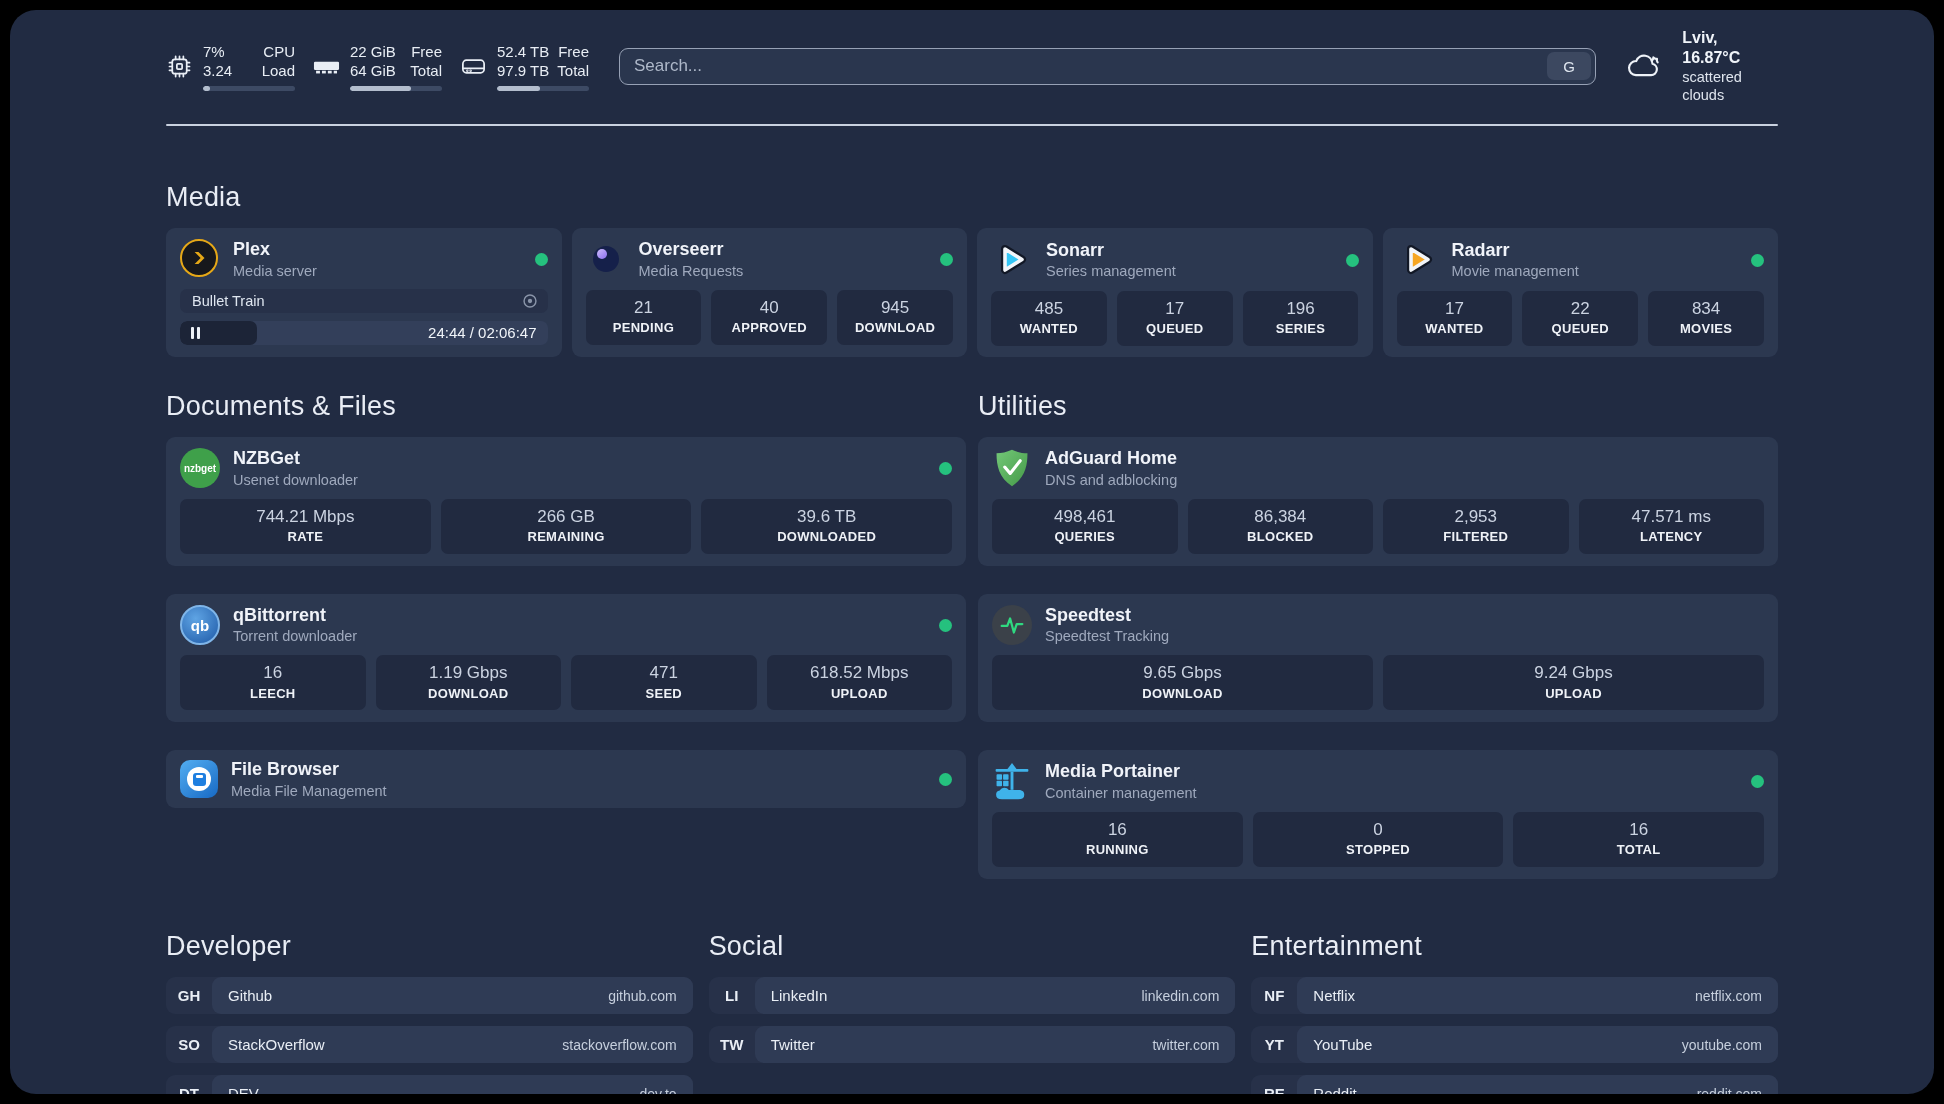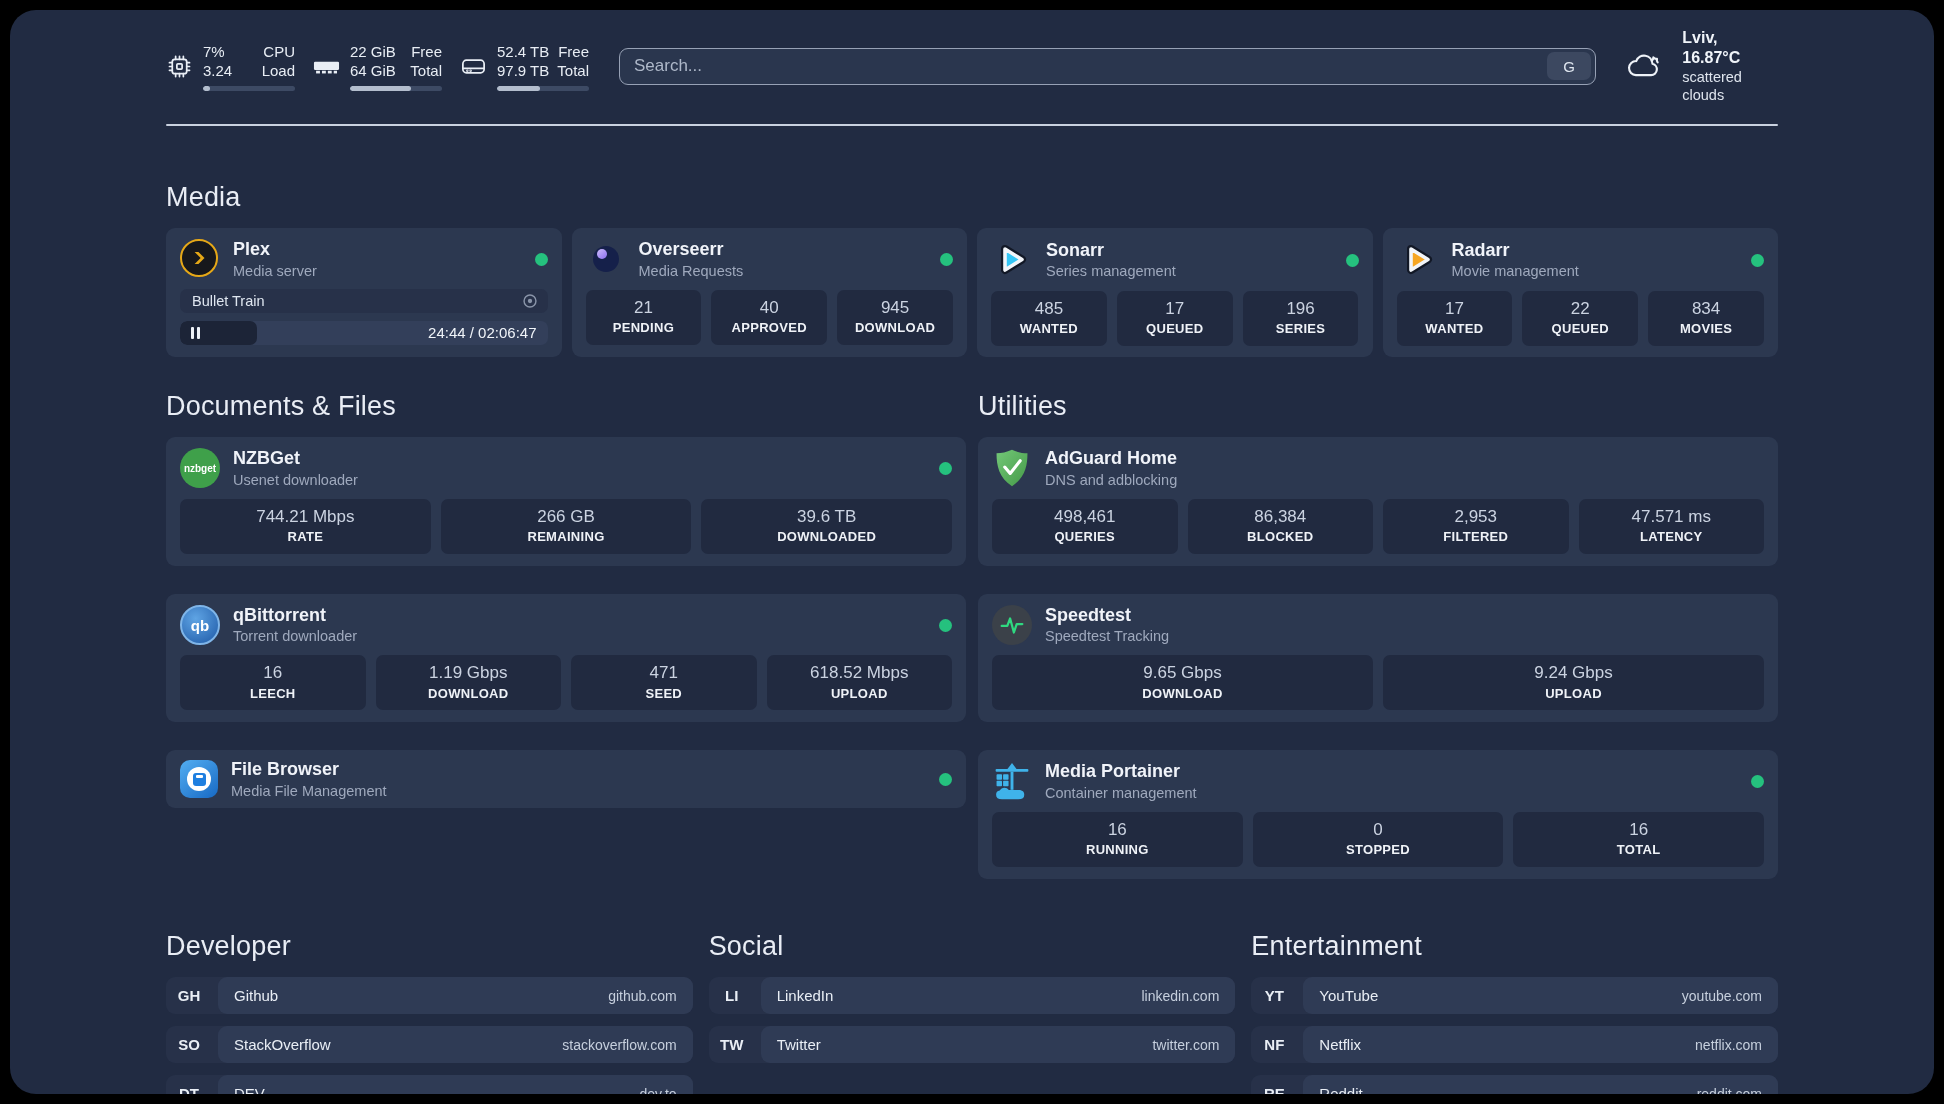--- a/index.html
+++ b/index.html
@@ -74,21 +74,21 @@
   .mid { display:flex; gap:12px; margin-top:34px; }
   .mid-col { flex:1; min-width:0; }
   .mid-col .cards { display:flex; flex-direction:column; gap:28px; margin-top:15px; }
   .compact { padding:11px 14px 12px; }
   .slim { height:58px; display:flex; align-items:center; padding:0 14px; }
   .slim .card-head { width:100%; }
 
   
   .bottom { display:grid; grid-template-columns:repeat(3,1fr); gap:16px; margin-top:52px; }
   .bm-rows { display:flex; flex-direction:column; gap:12px; margin-top:15px; }
-  .bm { height:37px; background:#273149; border-radius:9px; display:flex; align-items:center; cursor:pointer;gap:6px; }
+  .bm { height:37px; background:#273149; border-radius:9px; display:flex; align-items:center; cursor:pointer; }
   .bm-abbr { width:46px; text-align:center; font-size:15px; font-weight:700; color:#e9eef5; flex:none; }
   .bm-main { flex:1; height:100%; background:#2f3b55; border-radius:9px; display:flex;
              align-items:center; justify-content:space-between; padding:0 16px; }
   .bm-name { font-size:15px; color:#e9eef5; }
   .bm-url { font-size:14px; color:#c6cfdd; }
 
   
   .appicon { width:40px; height:40px; flex:none; position:relative; }
   .plex-ic { width:38px; height:38px; border-radius:50%; background:#17181c; border:2px solid #e6a817;
              display:flex; align-items:center; justify-content:center; }
@@ -593,34 +593,34 @@
                 <span class="bm-url">twitter.com</span>
               </div>
           </div>
         </div>
       </div>
 
       <div class="bm-col">
         <div class="sec-title">Entertainment</div>
         <div class="bm-rows">
           <div class="bm">
+            <span class="bm-abbr">NF</span>
+            <div class="bm-main">
+                <span class="bm-name">Netflix</span>
+                <span class="bm-url">netflix.com</span>
+              </div>
+          </div>
+          <div class="bm">
             <span class="bm-abbr">YT</span>
             <div class="bm-main">
                 <span class="bm-name">YouTube</span>
                 <span class="bm-url">youtube.com</span>
               </div>
           </div>
           <div class="bm">
-            <span class="bm-abbr">NF</span>
-            <div class="bm-main">
-                <span class="bm-name">Netflix</span>
-                <span class="bm-url">netflix.com</span>
-              </div>
-          </div>
-          <div class="bm">
             <span class="bm-abbr">RE</span>
             <div class="bm-main">
                 <span class="bm-name">Reddit</span>
                 <span class="bm-url">reddit.com</span>
               </div>
           </div>
         </div>
       </div>
     </div>
 

